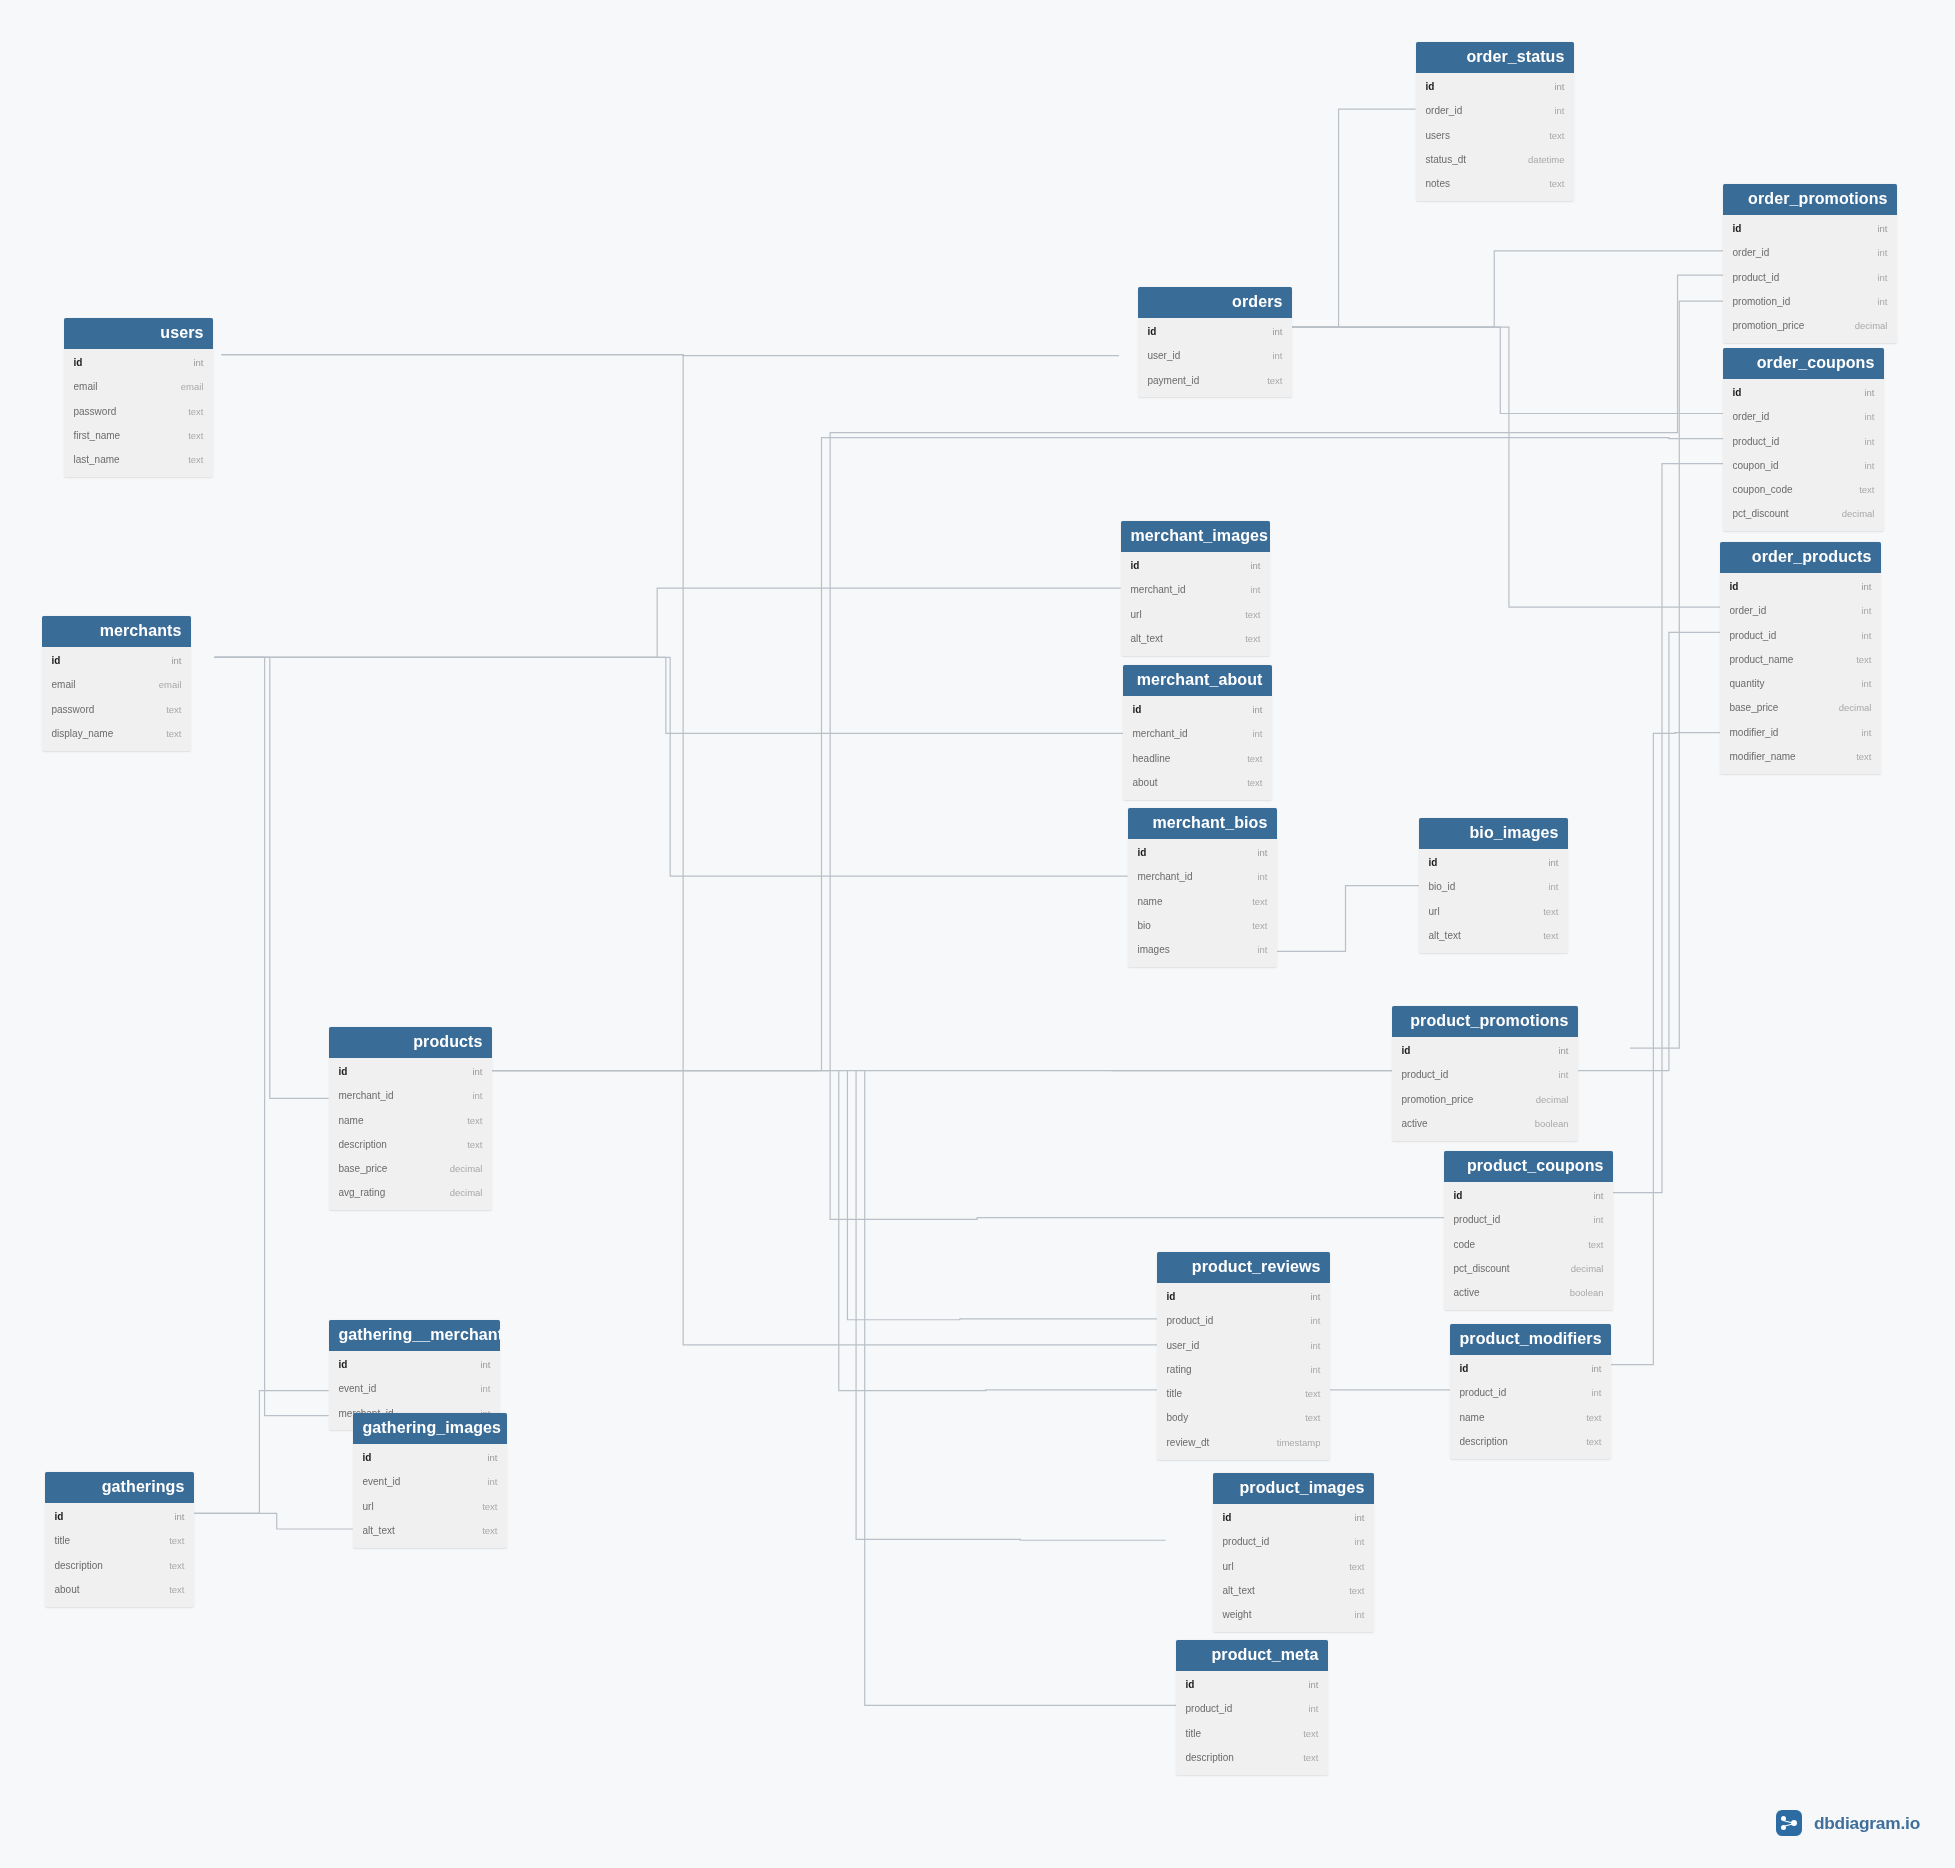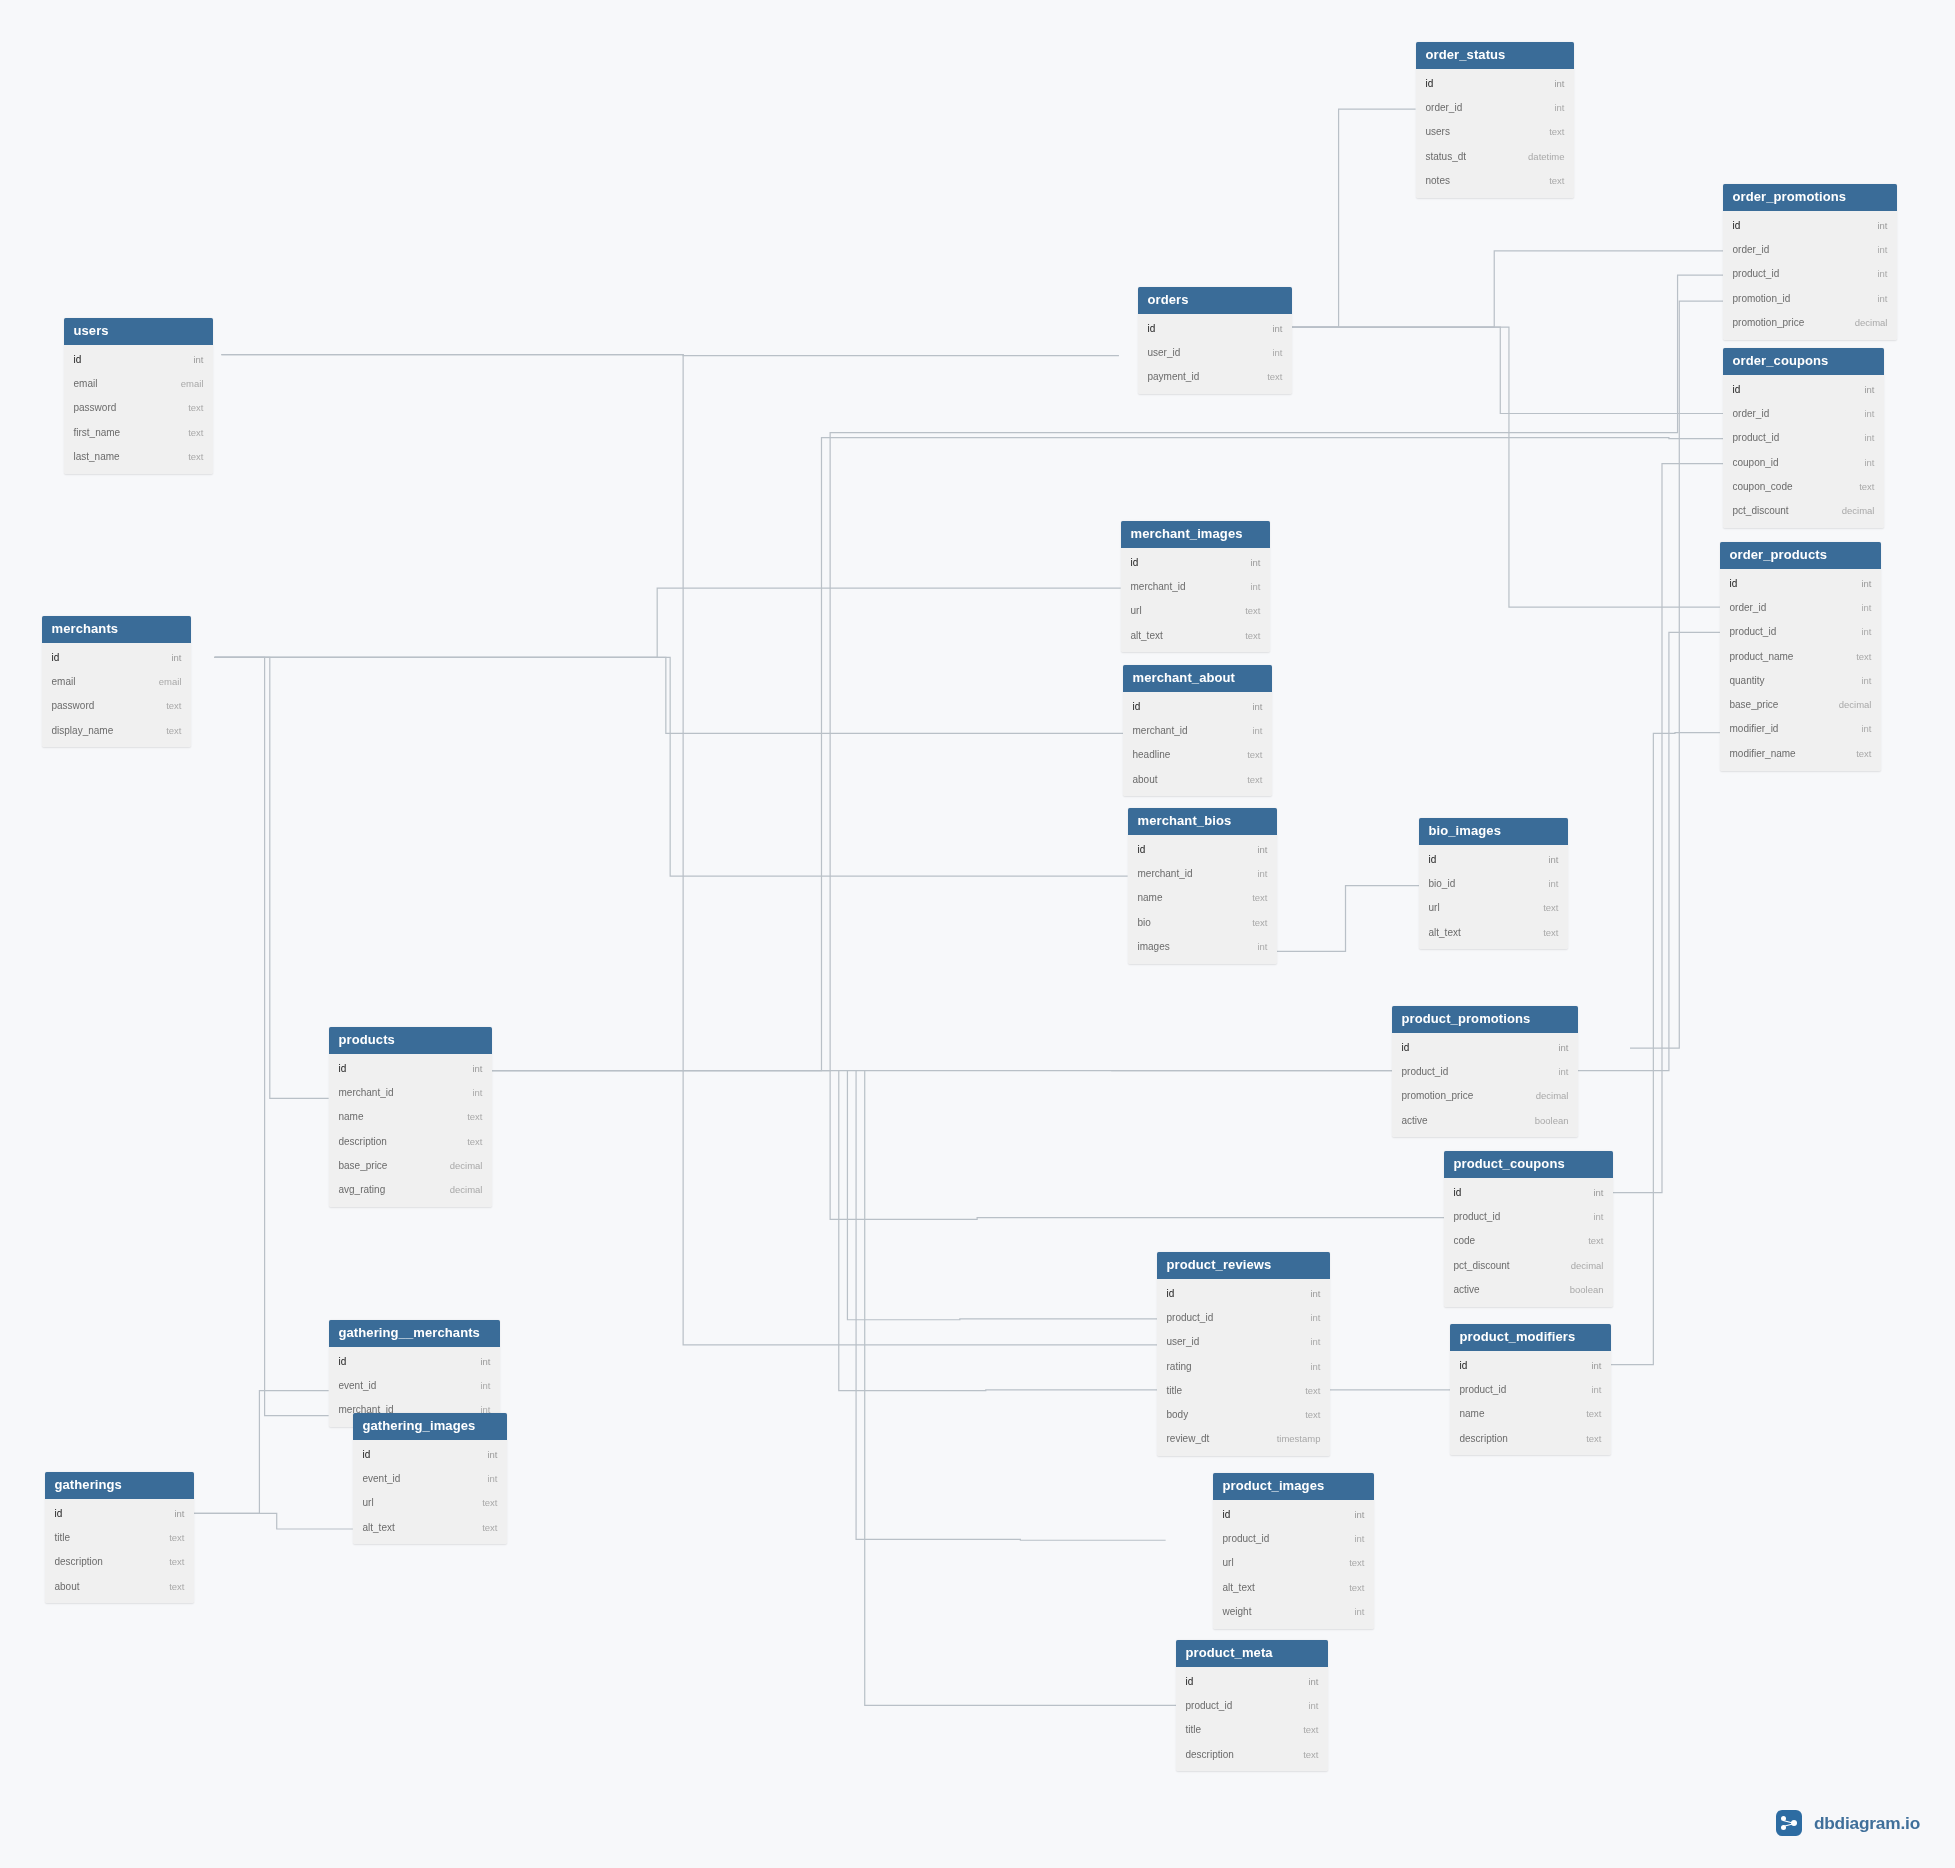--- a/index.html
+++ b/index.html
@@ -30,46 +30,47 @@
     width: 149px;
     background: #f0f0f0;
     box-shadow: 0 0.9px 1.7px rgba(0,0,0,0.10);
     border-radius: 1.7px;
     overflow: hidden;
     z-index: 5;
   }
   .table-header {
     background: #3a6c98;
     color: #ffffff;
-    font-size: 13px;
+    font-size: 16px;
     font-weight: bold;
     padding: 6px 9.5px 7px 9.5px;
     letter-spacing: 0.1px;
     line-height: 1.1;
+    text-align: right;
   }
   .table-body {
     background: #f0f0f0;
     padding: 1.7px 0 5.2px 0;
   }
   .field-row {
     display: flex;
     justify-content: space-between;
     align-items: center;
     padding: 3.5px 9.5px 3.5px 9.5px;
     height: 17.3px;
     box-sizing: content-box;
   }
   .field-name {
     font-size: 10px;
     color: #6b6b6b;
     white-space: nowrap;
   }
   .field-row.pk .field-name {
     color: #1b1b1b;
-    font-weight: normal;
+    font-weight: bold;
   }
   .field-type {
     font-size: 9.5px;
     color: #a9a9a9;
     white-space: nowrap;
   }
   .field-row.pk .field-type {
     color: #9a9a9a;
   }
   #watermark {

